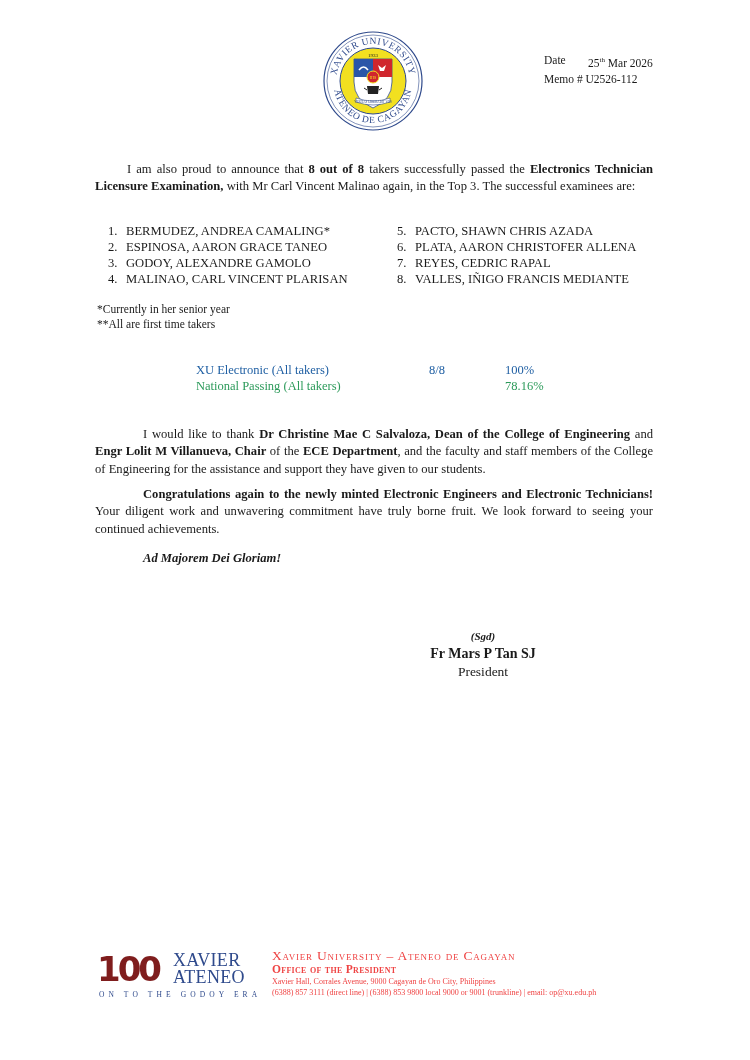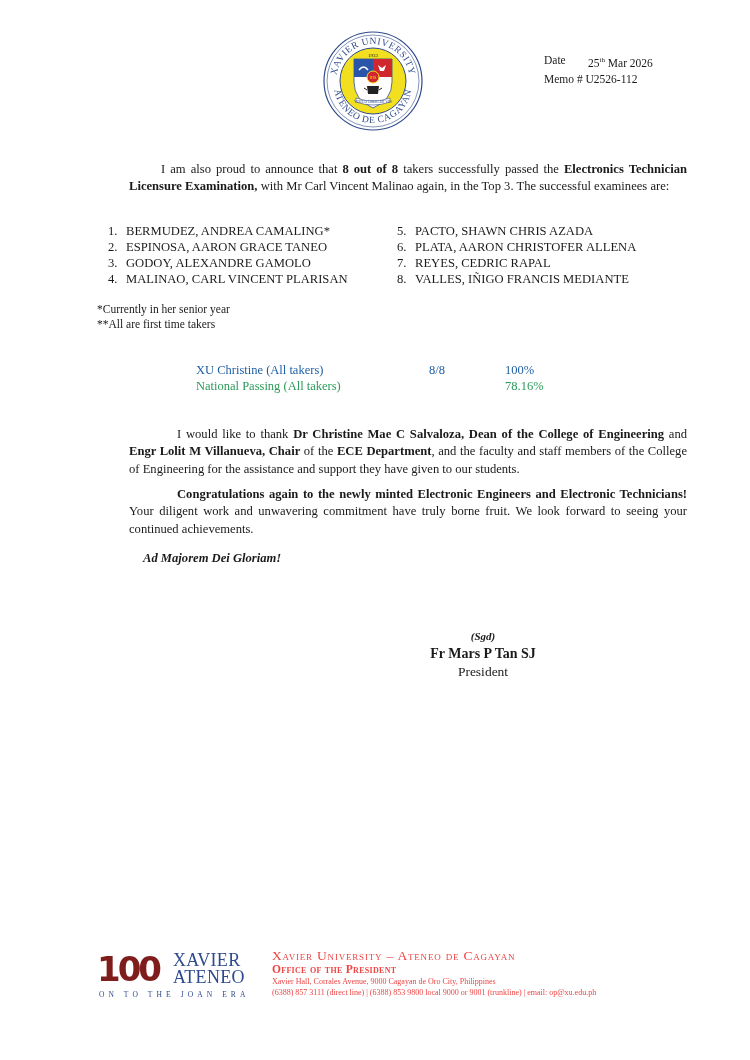--- a/index.html
+++ b/index.html
@@ -10,21 +10,21 @@
   }
   .abs { position: absolute; }
   
   .seal { left: 322px; top: 30px; width: 102px; height: 102px; }
   
   .meta { left: 544px; top: 52px; font-size: 11.5px; line-height: 16px; }
   .meta .row { display: flex; }
   .meta .lbl { width: 44px; }
   .meta sup { font-size: 7px; }
   
-  .para { left: 95px; width: 558px; font-size: 12.6px; line-height: 17.3px; text-align: justify; margin-left: 34px; }
+  .para { left: 95px; width: 558px; font-size: 12.6px; line-height: 17.3px; text-align: justify; }
   .para .indent { display: inline-block; width: 32px; }
   .para .indent2 { display: inline-block; width: 48px; }
   b { font-weight: bold; }
   
   .list { font-size: 12.6px; line-height: 16px; }
   .list .item { display: flex; white-space: nowrap; }
   .list .num { width: 18px; display: inline-block; }
   .list-left { left: 108px; top: 223px; }
   .list-right { left: 397px; top: 223px; }
   .notes { left: 97px; top: 302px; font-size: 11.5px; line-height: 15px; }
@@ -136,21 +136,21 @@
     </div>
 </div>
 
 <div class="abs notes">
   <div>*Currently in her senior year</div>
   <div>**All are first time takers</div>
 </div>
 
 <div class="abs stats">
   <div class="row xu">
-    <span class="c1">XU Christine (All takers)</span>
+    <span class="c1">XU Electronic (All takers)</span>
     <span class="c2">8/8</span>
     <span>100%</span>
   </div>
   <div class="row nat">
     <span class="c1">National Passing (All takers)</span>
     <span class="c2"></span>
     <span>78.16%</span>
   </div>
 </div>
 
@@ -169,21 +169,21 @@
   <div class="name">Fr Mars P Tan SJ</div>
   <div>President</div>
 </div>
 
 <div class="abs f-logo">
   <div class="f-100">100</div>
   <div class="f-xa">
     <div>XAVIER</div>
     <div>ATENEO</div>
   </div>
-  <div class="f-tag">ON TO THE JOAN ERA</div>
+  <div class="f-tag">ON TO THE GODOY ERA</div>
 </div>
 
 <div class="abs f-text">
   <div class="uni">Xavier University – Ateneo de Cagayan</div>
   <div class="office">Office of the President</div>
   <div class="addr">Xavier Hall, Corrales Avenue, 9000 Cagayan de Oro City, Philippines</div>
   <div class="addr">(6388) 857 3111 (direct line) | (6388) 853 9800 local 9000 or 9001 (trunkline) | email: op@xu.edu.ph</div>
 </div>
 
 </body></html>

